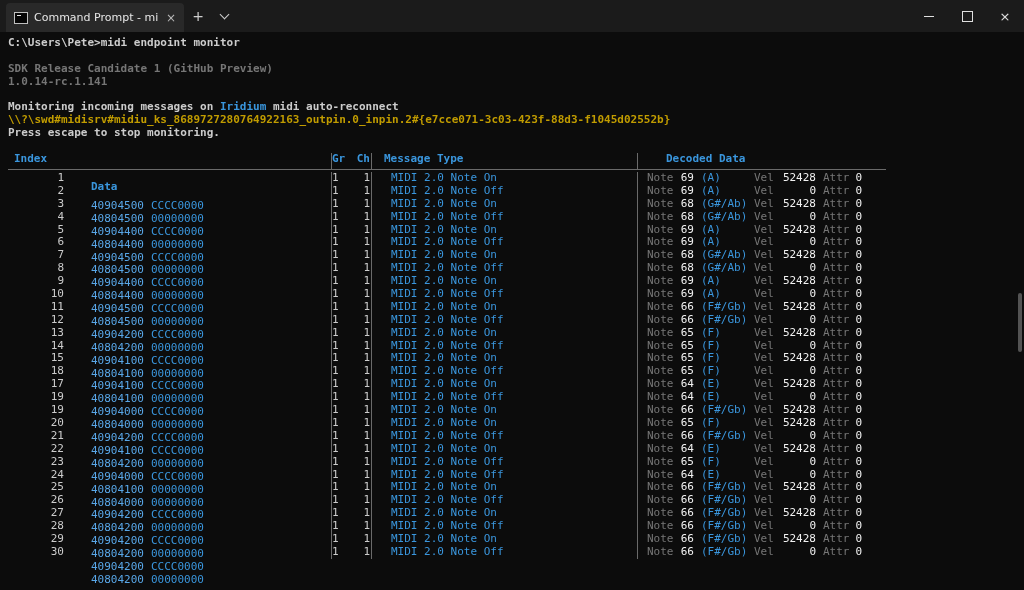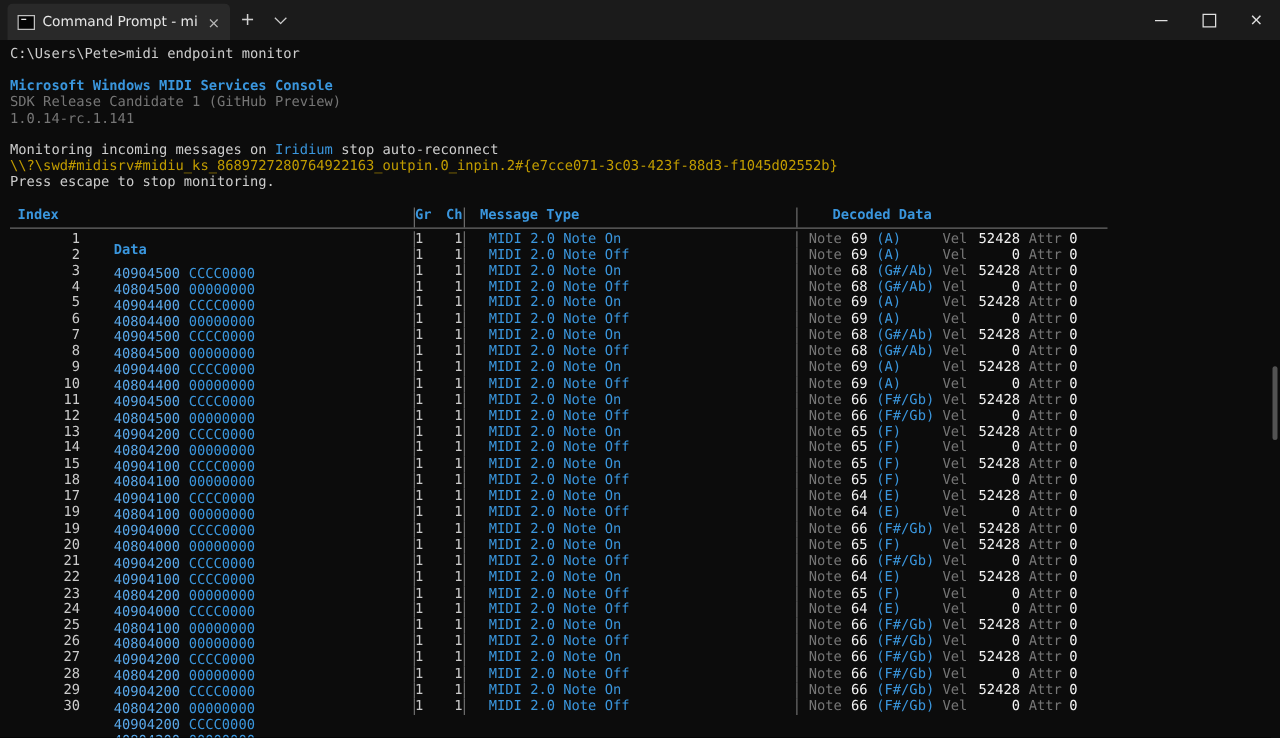--- a/index.html
+++ b/index.html
@@ -18,21 +18,21 @@
   .tab-dd{width:24px;display:flex;align-items:center;justify-content:center;}
   .chev{width:6px;height:6px;border-right:1px solid #cfcfcf;border-bottom:1px solid #cfcfcf;
         transform:rotate(45deg);margin-top:-3px;}
   .tb-spacer{flex:1;}
   .winbtn{width:38px;display:flex;align-items:center;justify-content:center;color:#e0e0e0;font-size:13px;}
   .min-glyph{width:10px;height:1px;background:#e0e0e0;display:block;}
   .max-glyph{width:9px;height:9px;border:1px solid #e0e0e0;display:block;}
   
   .terminal{position:absolute;top:32px;left:0;right:0;bottom:0;padding:5px 0 0 8px;
             font-size:11px;line-height:12.9px;color:var(--foreground,#ccc);}
-  .line{height:12.9px;white-space:pre;}
+  .line{height:12.9px;white-space:pre;font-weight:bold;}
   .cyan{color:var(--cyan,#3a96dd);}
   .bold{font-weight:bold;}
   .gray{color:var(--gray,#767676);}
   .yellow{color:var(--yellow,#c19c00);}
   
   .montable{width:878px;white-space:normal;}
   .trow{display:flex;height:12.9px;}
   .thead{height:16px;border-bottom:1px solid var(--border,#6a6a6a);margin-bottom:2px;}
   .th{color:var(--cyan,#3a96dd);font-weight:bold;}
   .c-idx{width:70px;box-sizing:border-box;text-align:right;padding-right:14px;}
@@ -84,25 +84,24 @@
         <span class="max-glyph"></span>
       </div>
     <div class="winbtn">
         <span>×</span>
       </div>
   </div>
 
   <div class="terminal">
     <div class="line">C:\Users\Pete&gt;midi endpoint monitor</div>
     <div class="line"></div>
-    <div class="line cyan bold">Microsoft Windows MIDI Services Console</div>
     <div class="line gray">SDK Release Candidate 1 (GitHub Preview)</div>
     <div class="line gray">1.0.14-rc.1.141</div>
     <div class="line"></div>
-    <div class="line"><span>Monitoring incoming messages on </span><span class="cyan">Iridium</span><span> stop auto-reconnect</span></div>
+    <div class="line"><span>Monitoring incoming messages on </span><span class="cyan">Iridium</span><span> midi auto-reconnect</span></div>
     <div class="line yellow">\\?\swd#midisrv#midiu_ks_8689727280764922163_outpin.0_inpin.2#{e7cce071-3c03-423f-88d3-f1045d02552b}</div>
     <div class="line">Press escape to stop monitoring.</div>
     <div class="line"></div>
 
     <div class="montable">
       <div class="trow thead">
         <div class="c-idx th">Index</div>
         <div class="c-data th">Data</div>
         <div class="c-grch th"><span class="gr">Gr</span><span class="chh">Ch</span></div>
         <div class="c-msg th">Message Type</div>

